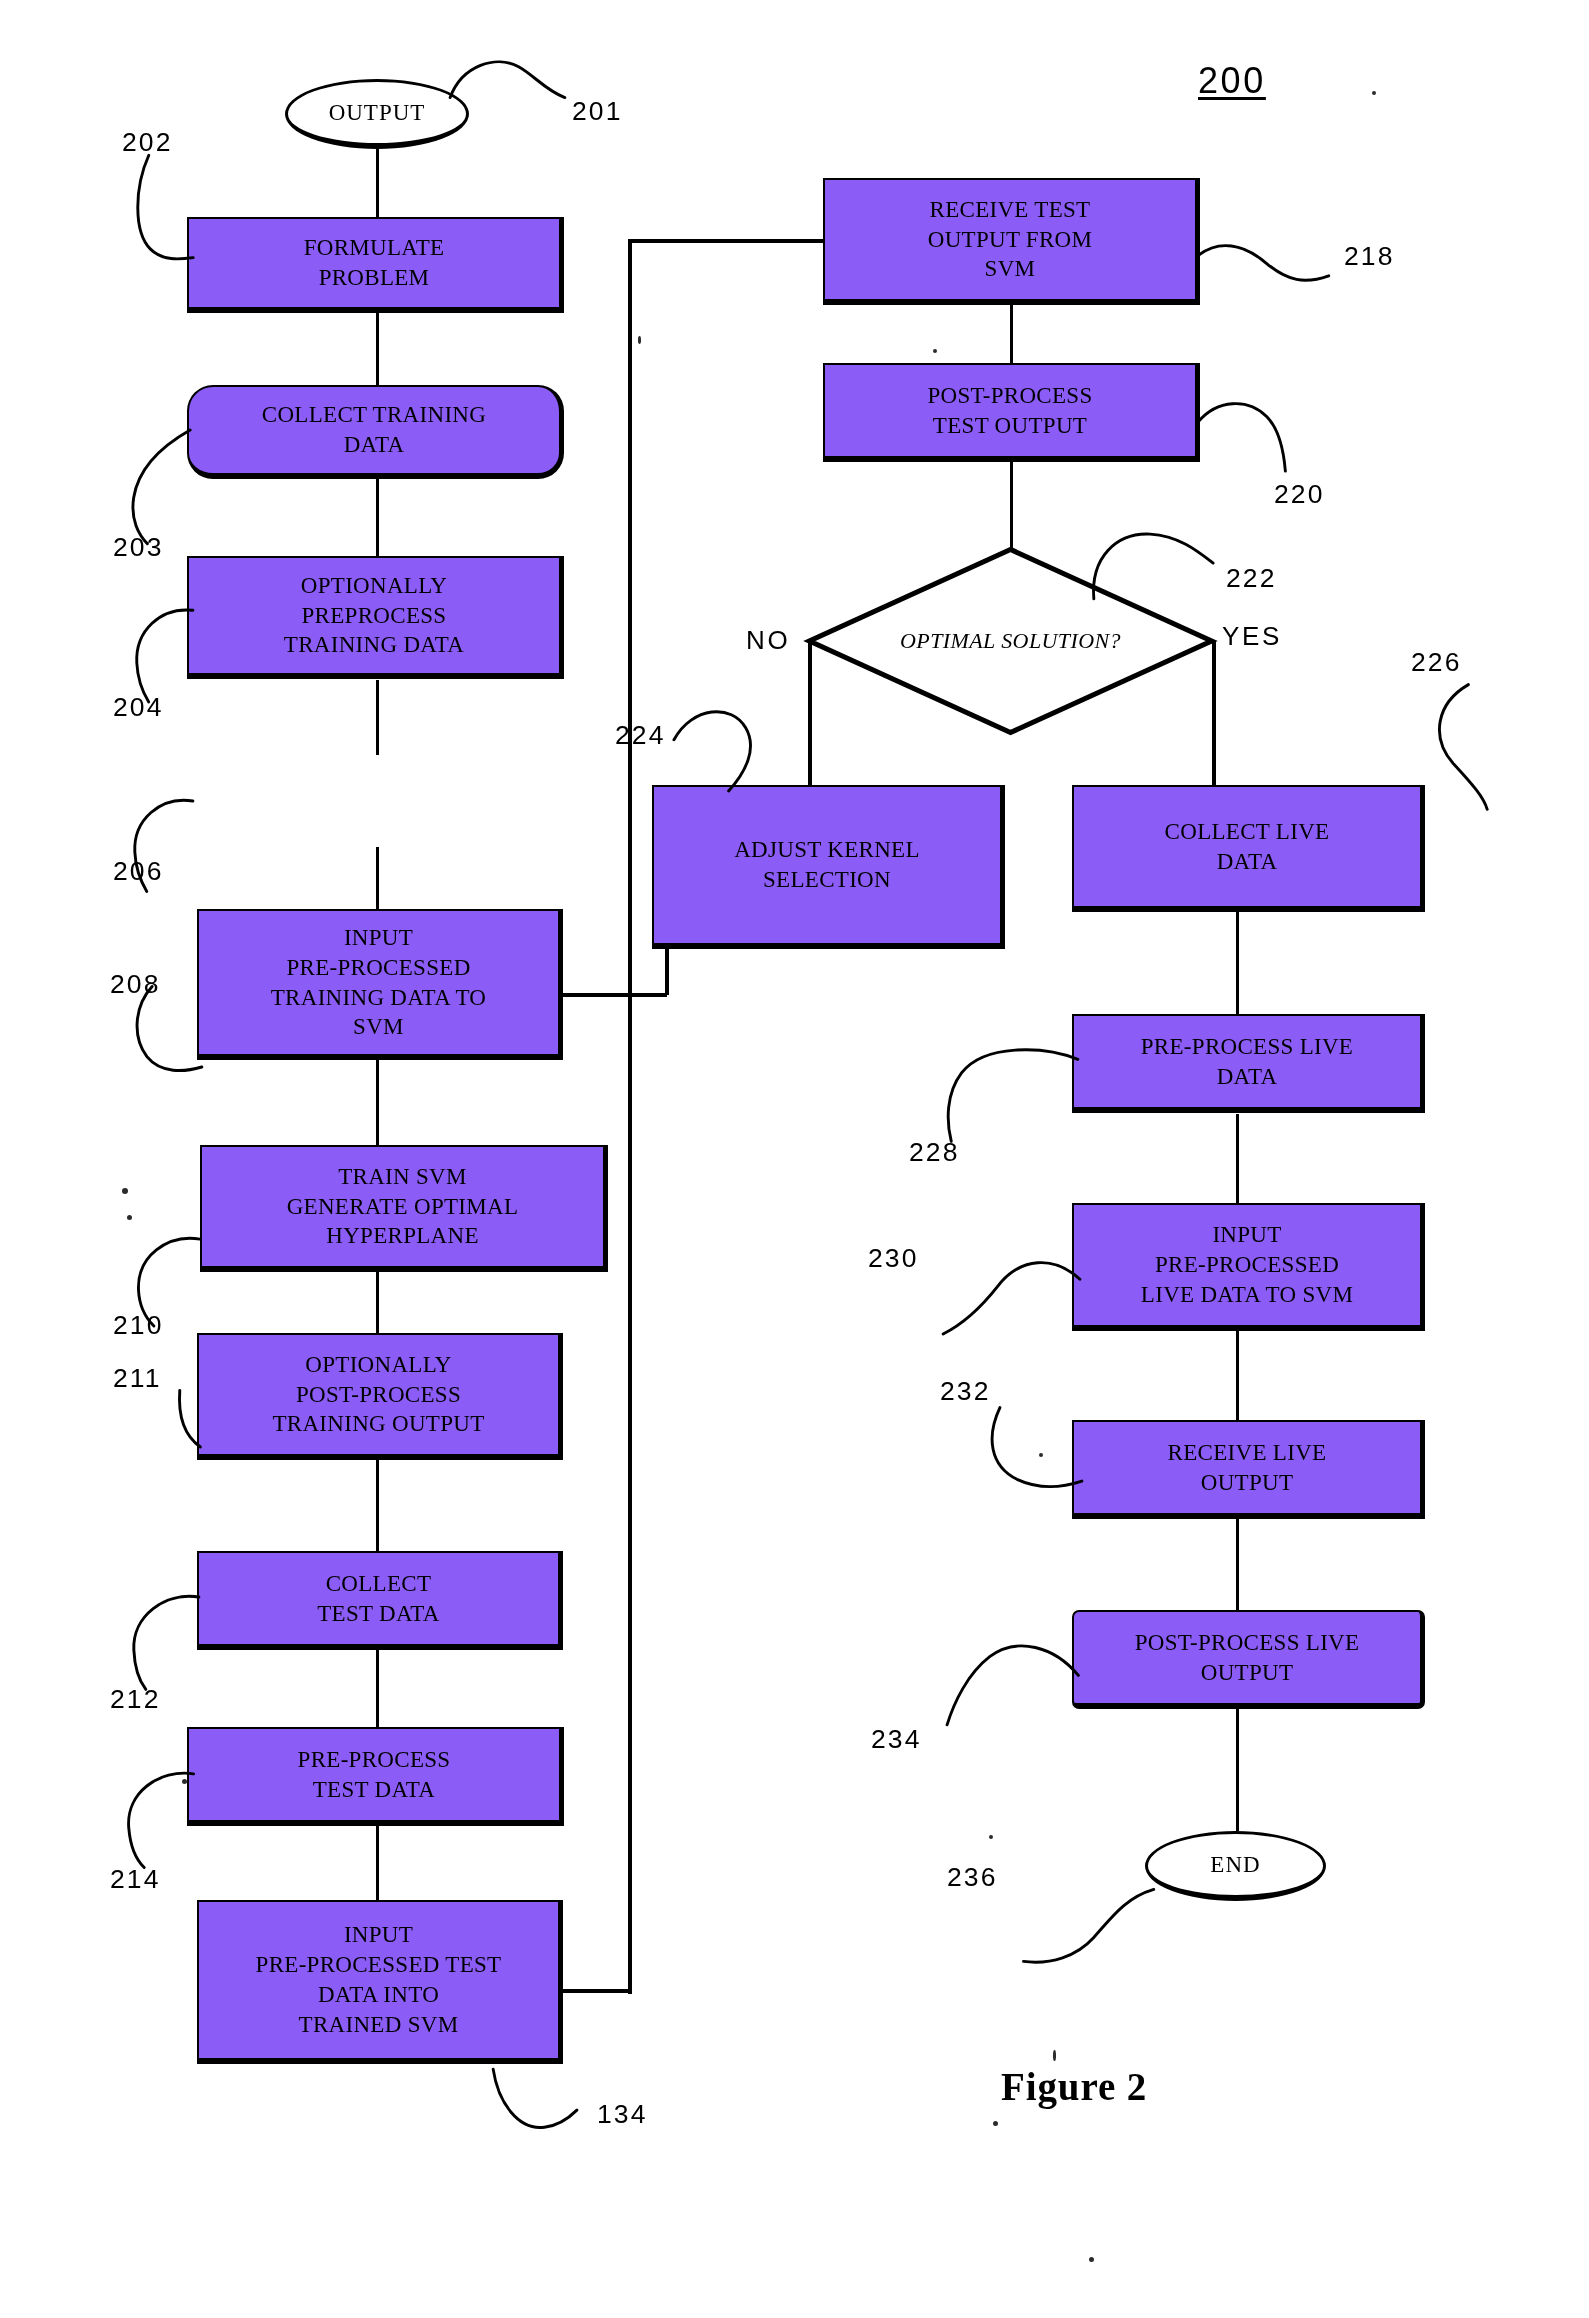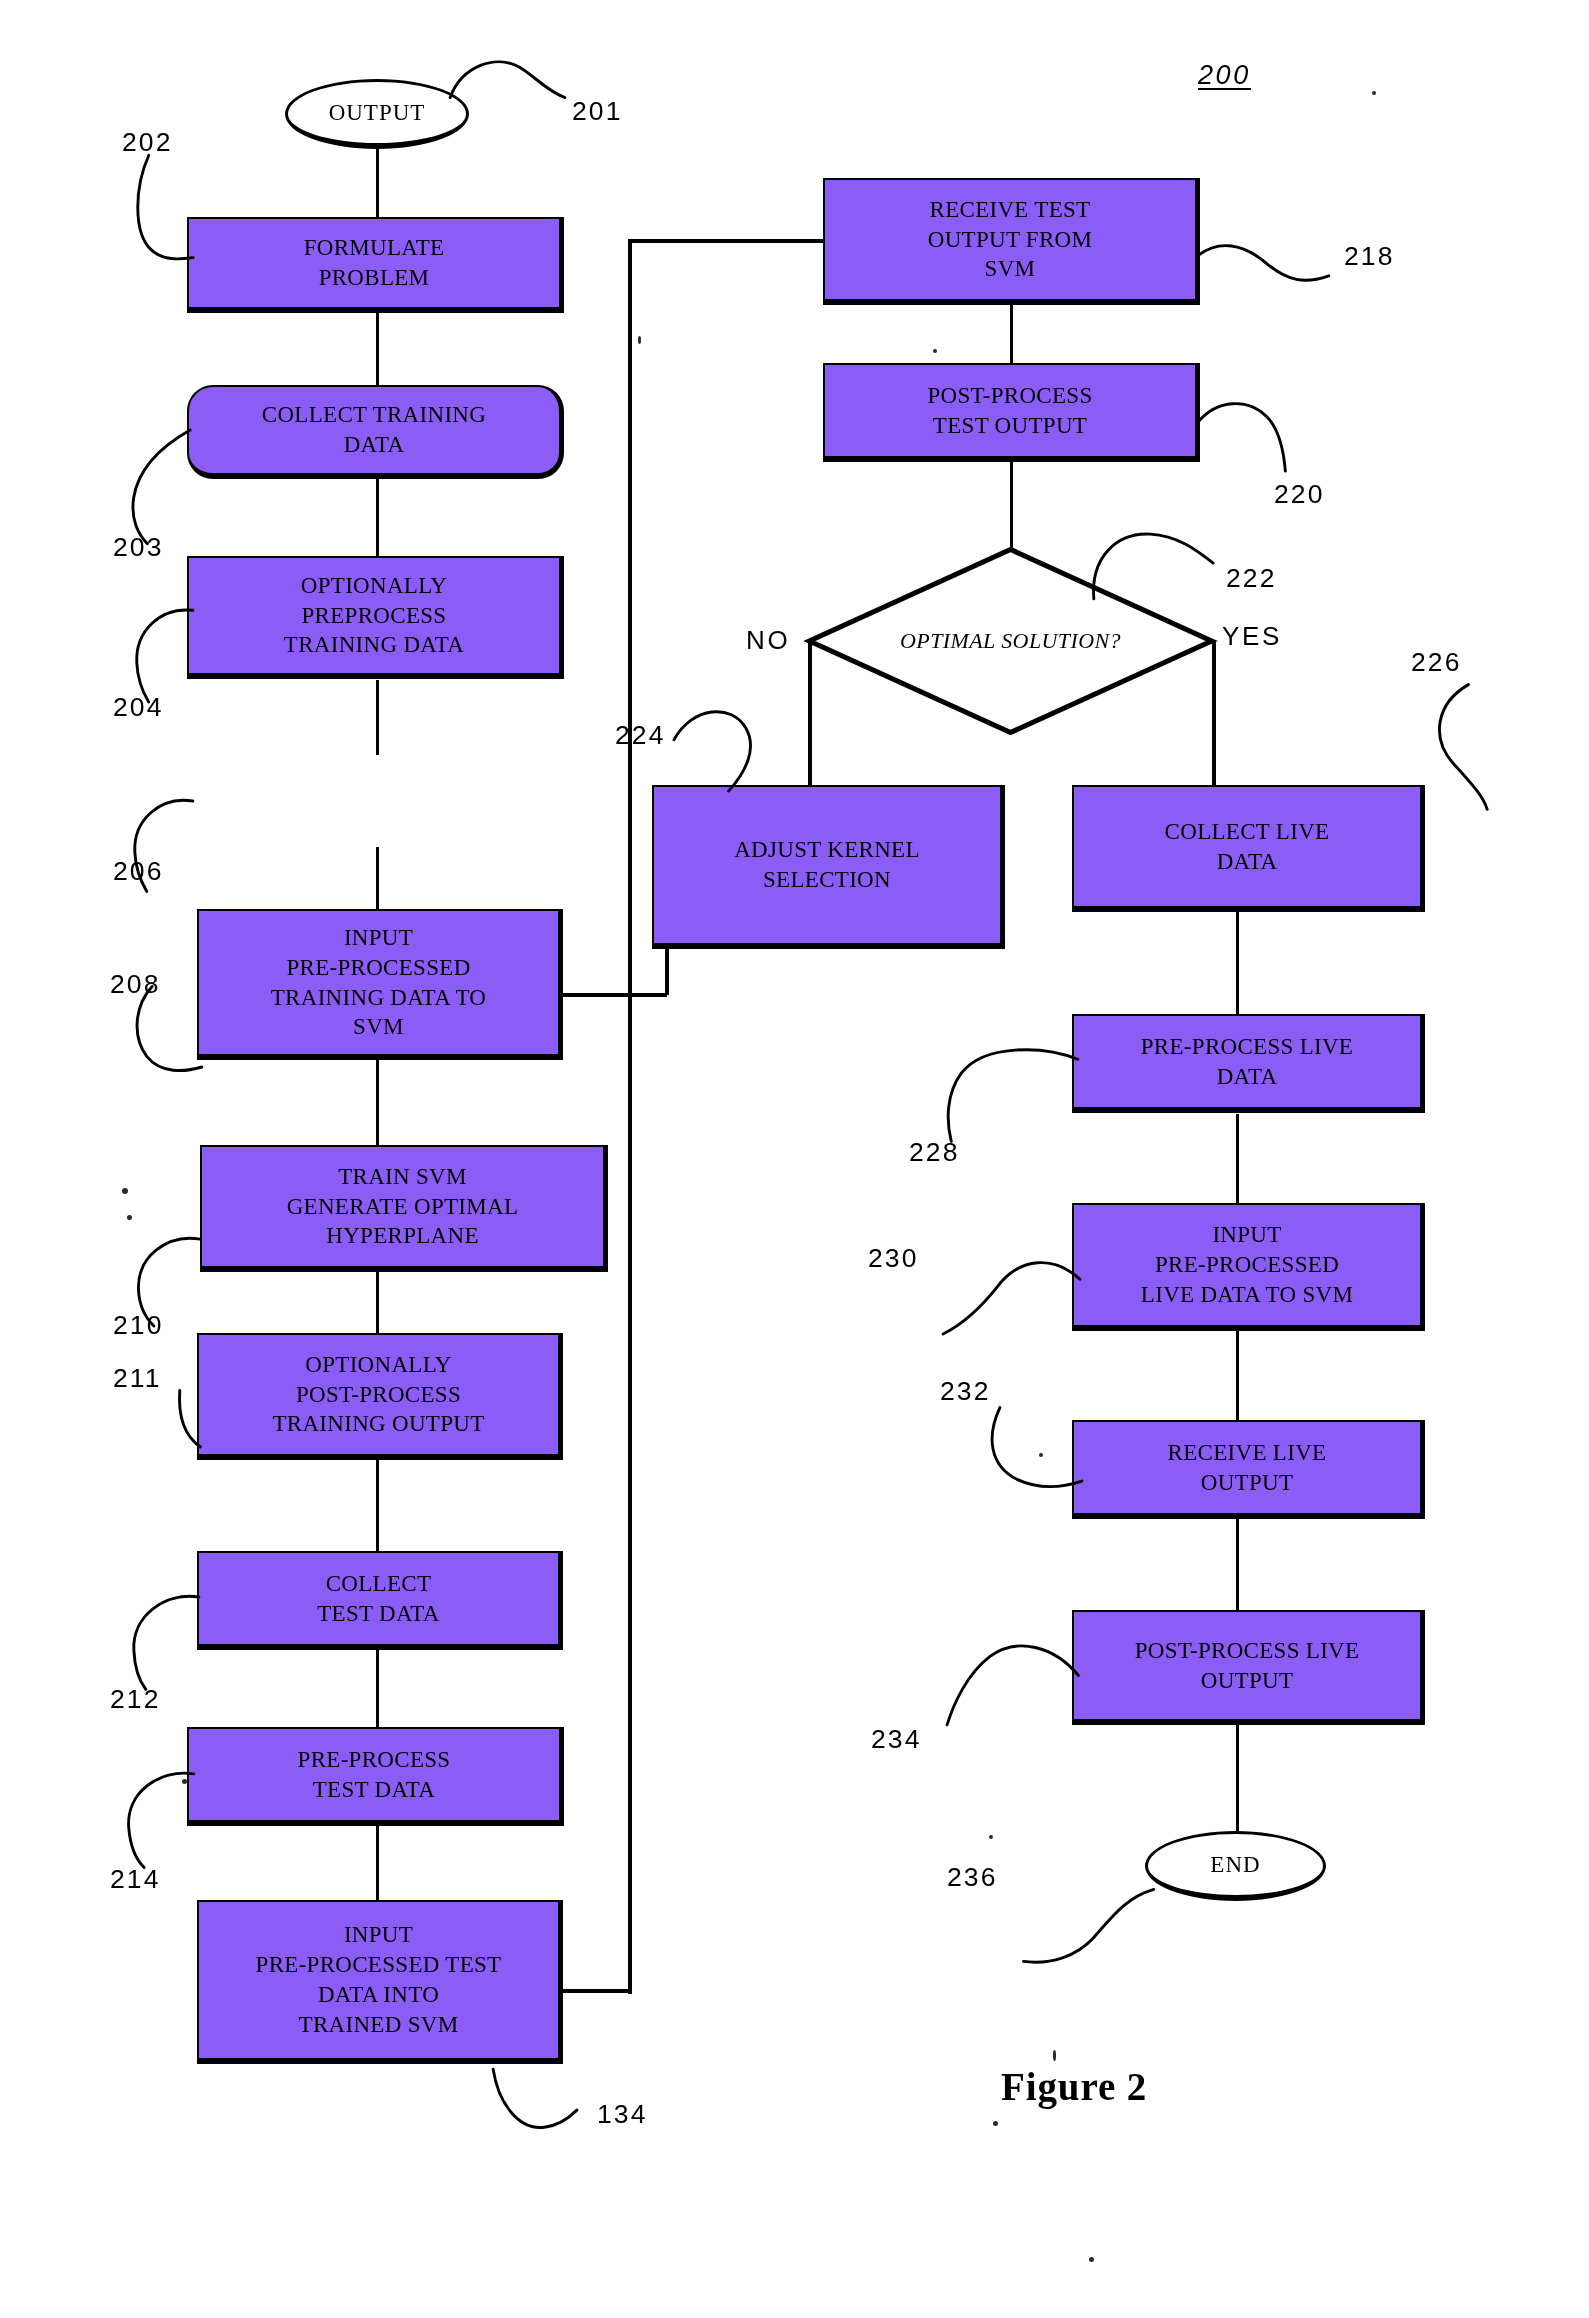--- a/index.html
+++ b/index.html
@@ -95,25 +95,24 @@
   .ref {
     position: absolute;
     font-family: "Liberation Sans", "DejaVu Sans", sans-serif;
     font-size: 26.5px;
     letter-spacing: 2.1px;
     color: #000000;
     z-index: 6;
     white-space: nowrap;
   }
   .ref.fig-num {
-    font-size: 27px;
+    font-size: 36px;
     text-decoration: underline;
     text-underline-offset: 4.3px;
     letter-spacing: 2.6px;
-    font-style: italic;
   }
   .branch {
     position: absolute;
     font-family: "Liberation Sans", "DejaVu Sans", sans-serif;
     font-size: 26px;
     letter-spacing: 2.6px;
     z-index: 6;
     white-space: nowrap;
   }
   
@@ -384,21 +383,21 @@
     <span class="txt">RECEIVE LIVE
 OUTPUT</span>
   </div>
   <svg class="leader" style="left:976px;top:1404px;width:111px;height:96px;" viewBox="0 0 130 112">
     <path d="M28 4 C 12 38, 16 72, 48 88 C 78 102, 106 96, 124 90"></path>
   </svg>
   <div class="ref" style="left:940px;top:1376px;">232</div>
 
   <div class="ln v" style="left:1236px;top:1519px;height:91px;"></div>
 
-  <div class="node" style="left:1072px;top:1610px;width:353px;height:115px;">
+  <div class="node" style="left:1072px;top:1610px;width:353px;height:99px;border-radius:7px;">
     <span class="txt">POST-PROCESS LIVE
 OUTPUT</span>
   </div>
   <svg class="leader" style="left:938px;top:1626px;width:146px;height:104px;" viewBox="0 0 170 122">
     <path d="M164 58 C 136 24, 92 12, 60 36 C 34 56, 18 90, 10 116"></path>
   </svg>
   <div class="ref" style="left:871px;top:1724px;">234</div>
 
   <div class="ln v" style="left:1236px;top:1709px;height:122px;"></div>
 

